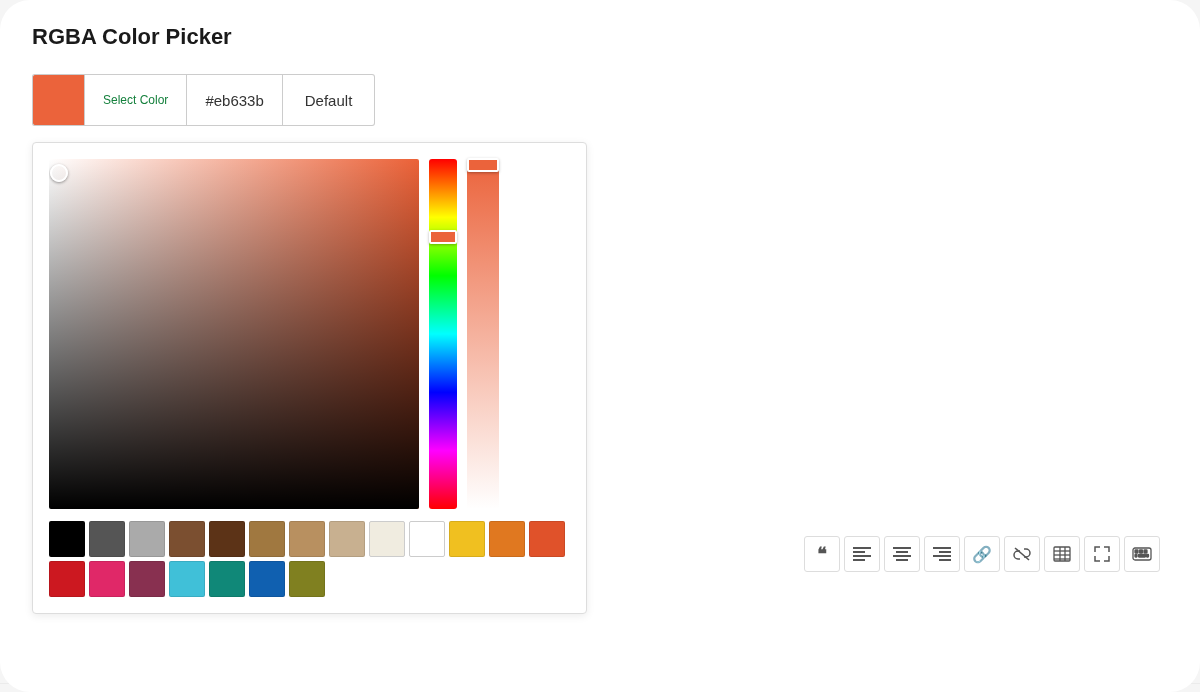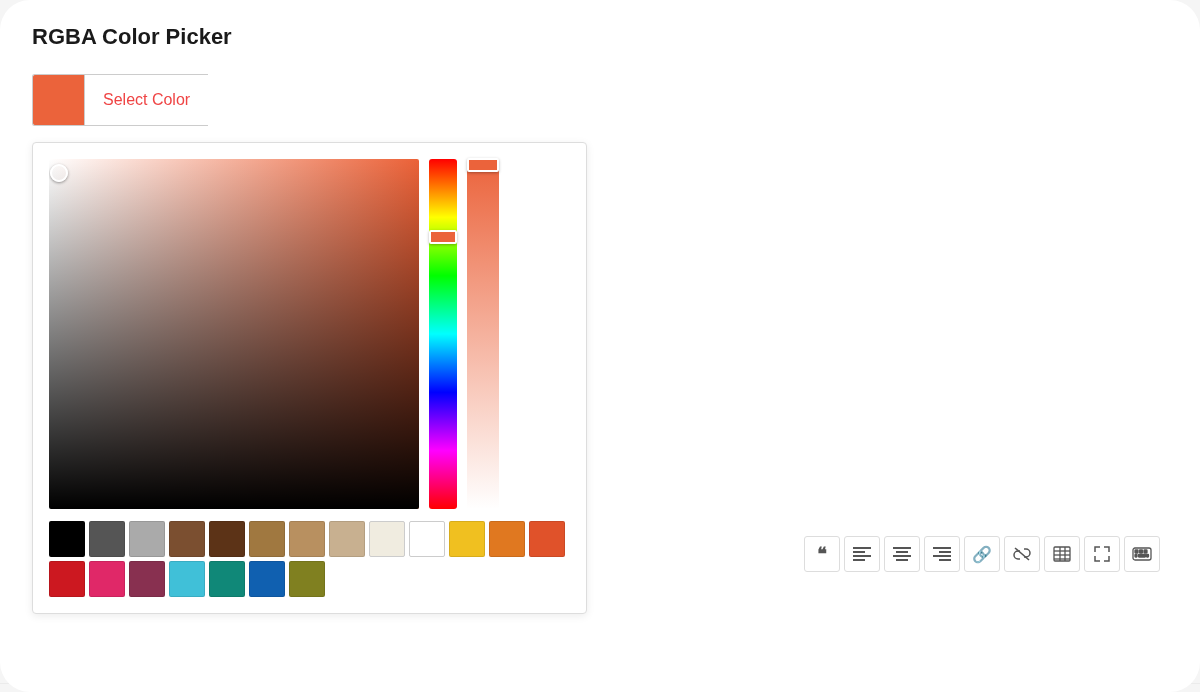--- a/index.html
+++ b/index.html
@@ -41,23 +41,23 @@
       flex-shrink: 0;
       border-radius: 3px 0 0 3px;
     }
 
     .select-color-button {
       height: 52px;
       padding: 0 18px;
       background: #fff;
       border: 1px solid #ccc;
       border-right: none;
-      font-size: 16px;
+      font-size: 12px;
       font-weight: 500;
-      color: #ef4444;
+      color: #15803d;
       cursor: pointer;
     }
 
     .hex-value-button {
       height: 52px;
       padding: 0 18px;
       background: #fff;
       border: 1px solid #ccc;
       font-size: 15px;
       font-weight: 500;
@@ -288,20 +288,22 @@
     <div class="bg-line"></div>
     <div class="bg-line"></div>
     <div class="bg-line"></div>
   </div>
 
   <h1 class="page-title">RGBA Color Picker</h1>
 
   <div class="color-picker-trigger-row">
     <button class="color-swatch-button" style="background:#eb633b;"></button>
     <button class="select-color-button">Select Color</button>
+    <button class="hex-value-button">#eb633b</button>
+    <button class="default-button">Default</button>
   </div>
 
   <div class="color-picker-panel">
     <div class="picker-main-row">
 
       <div class="saturation-canvas">
         <div class="saturation-gradient"></div>
         <div class="saturation-handle"></div>
       </div>
 

